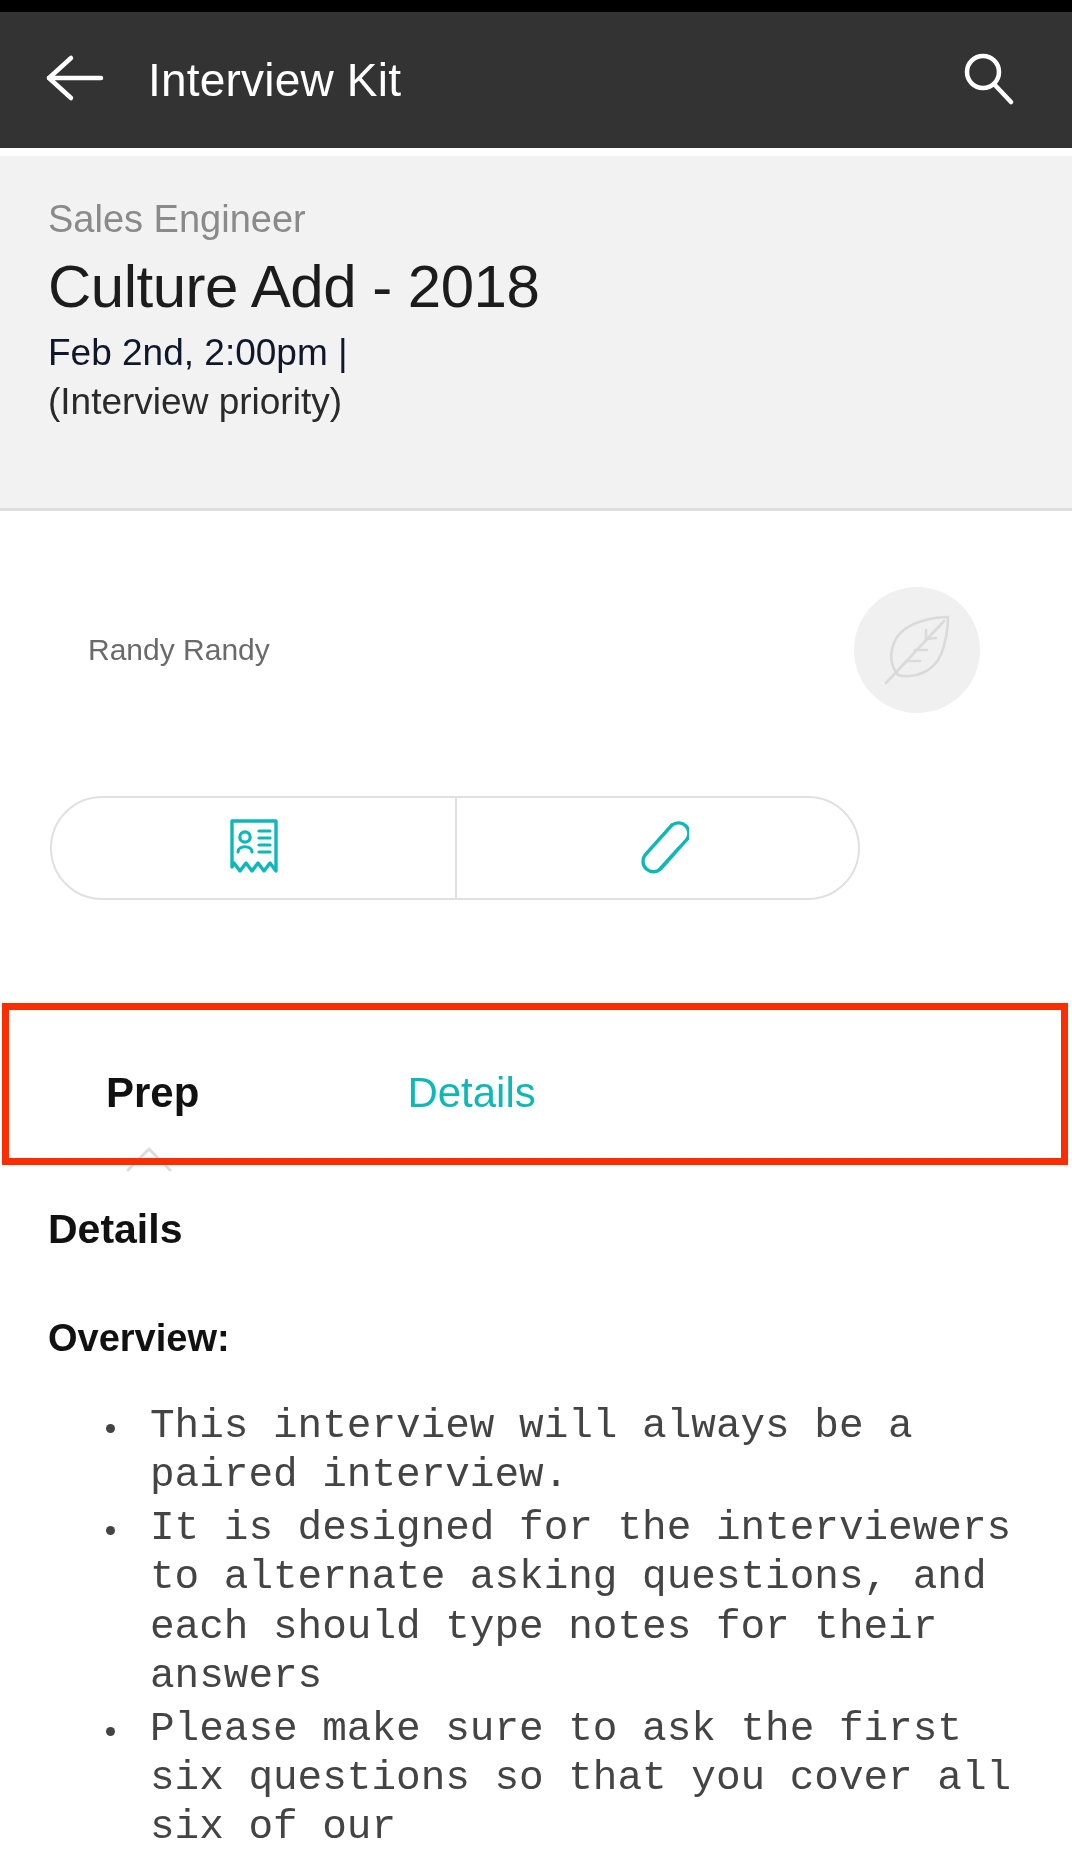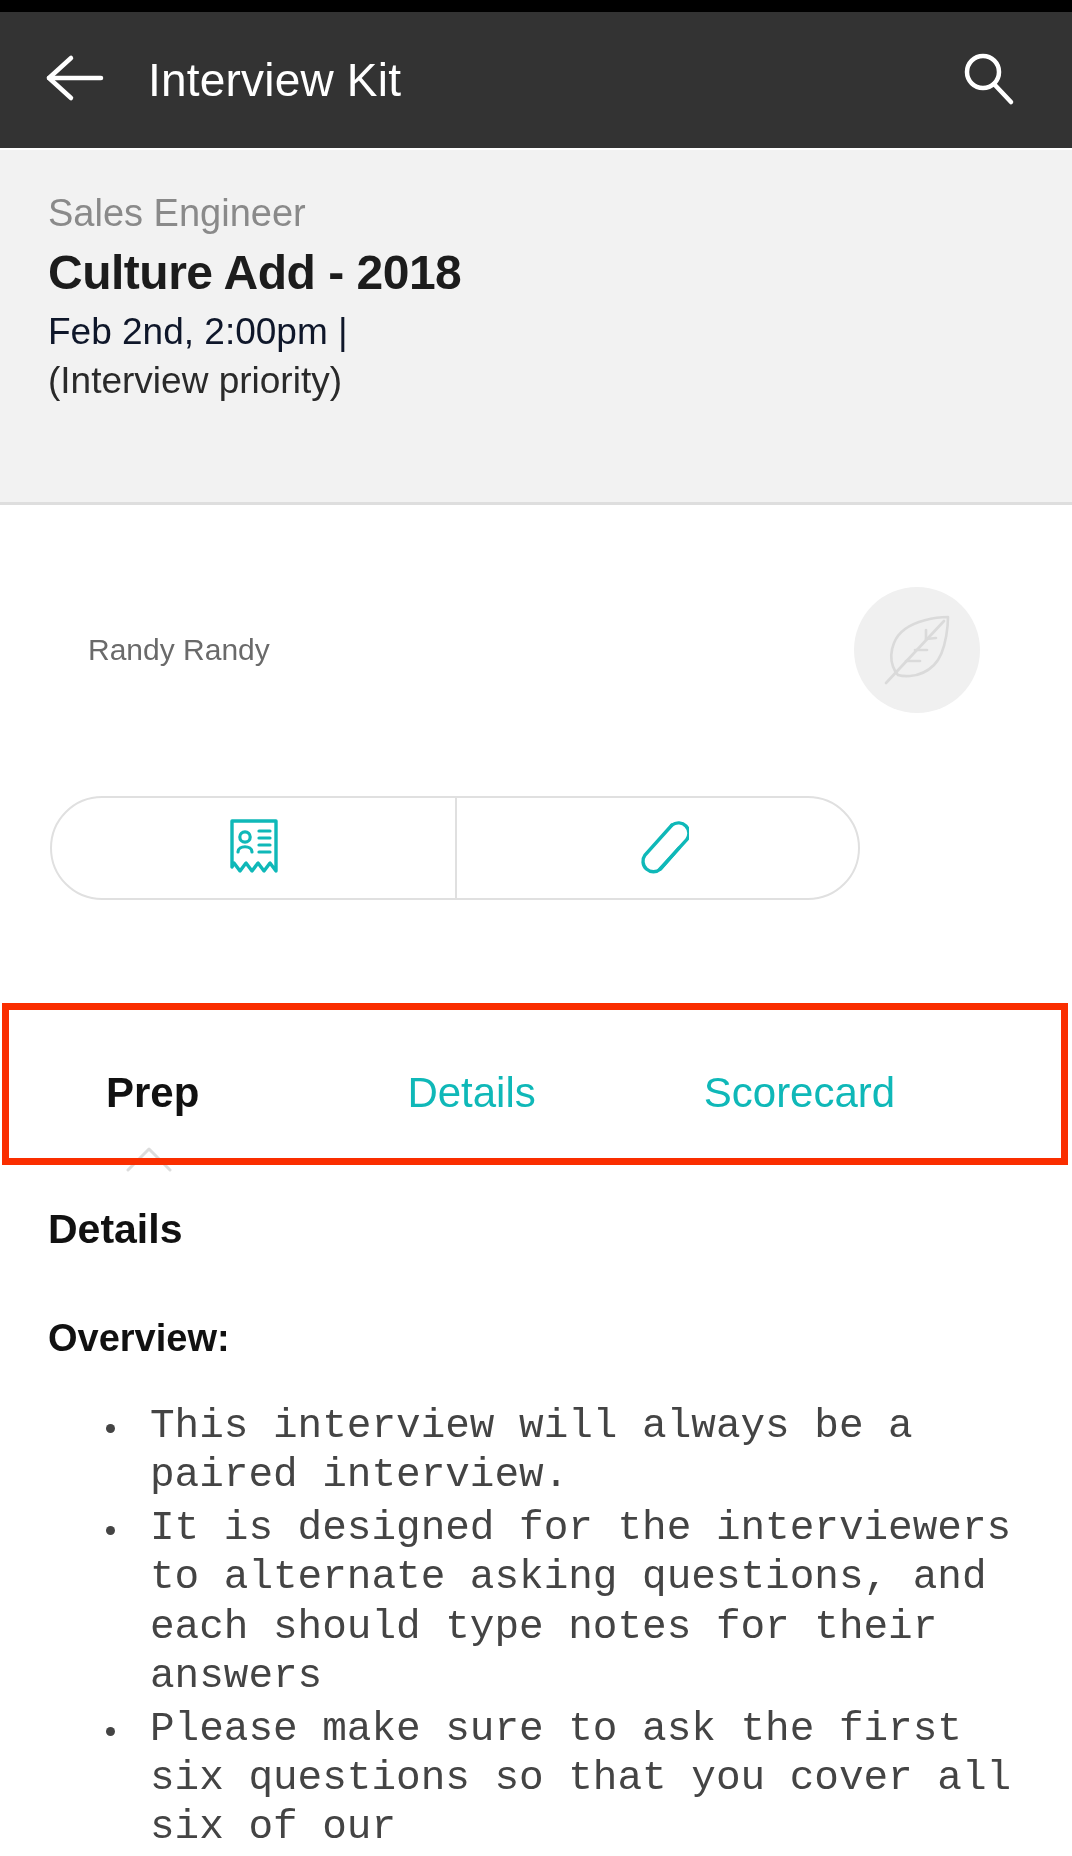--- a/index.html
+++ b/index.html
@@ -61,37 +61,37 @@
     width: 76px;
     height: 76px;
     display: flex;
     align-items: center;
     justify-content: center;
   }
 
   
   .info-block {
     position: absolute;
-    top: 150px; left: 0;
+    top: 156px; left: 0;
     width: 1072px;
     height: 355px;
     background: #f2f2f2;
     border-bottom: 3px solid #dedede;
     padding: 40px 48px 0 48px;
   }
   .info-role {
     color: #8a8a8a;
     font-size: 38px;
     font-weight: 400;
     line-height: 1.25;
   }
   .info-title {
     color: #1c1c1c;
-    font-size: 48px;
-    font-weight: 700;
+    font-size: 60px;
+    font-weight: 400;
     line-height: 1.22;
     margin-top: 6px;
     letter-spacing: -0.5px;
   }
   .info-when {
     color: #0f172a;
     font-size: 37px;
     font-weight: 400;
     line-height: 1.32;
     margin-top: 6px;
@@ -311,21 +311,20 @@
           <path d="M45 10 L18 40 a10.5 10.5 0 0 0 15.5 14 L52 33" fill="none" stroke="#0fb8b8" stroke-width="3.4" stroke-linecap="round"></path>
           <path d="M45 10 a10.5 10.5 0 0 1 14.5 15 L33 54" fill="none" stroke="#0fb8b8" stroke-width="3.4" stroke-linecap="round"></path>
         </svg>
       </span>
     </div>
   </div>
 
   <div class="tabbar">
     <div class="tab tab-active" id="tab-prep">Prep</div>
     <div class="tab tab-inactive" id="tab-details">Details</div>
-    <div class="tab tab-inactive" id="tab-scorecard">Scorecard</div>
   </div>
   <div class="tab-caret">
     <svg width="46" height="26" viewBox="0 0 46 26" aria-hidden="true">
       <path d="M2 24 L23 3 L44 24" fill="none" stroke="#dcdcdc" stroke-width="3" stroke-linejoin="round" stroke-linecap="round"></path>
     </svg>
   </div>
 
   <div class="red-box"></div>
 
   <div class="content">

